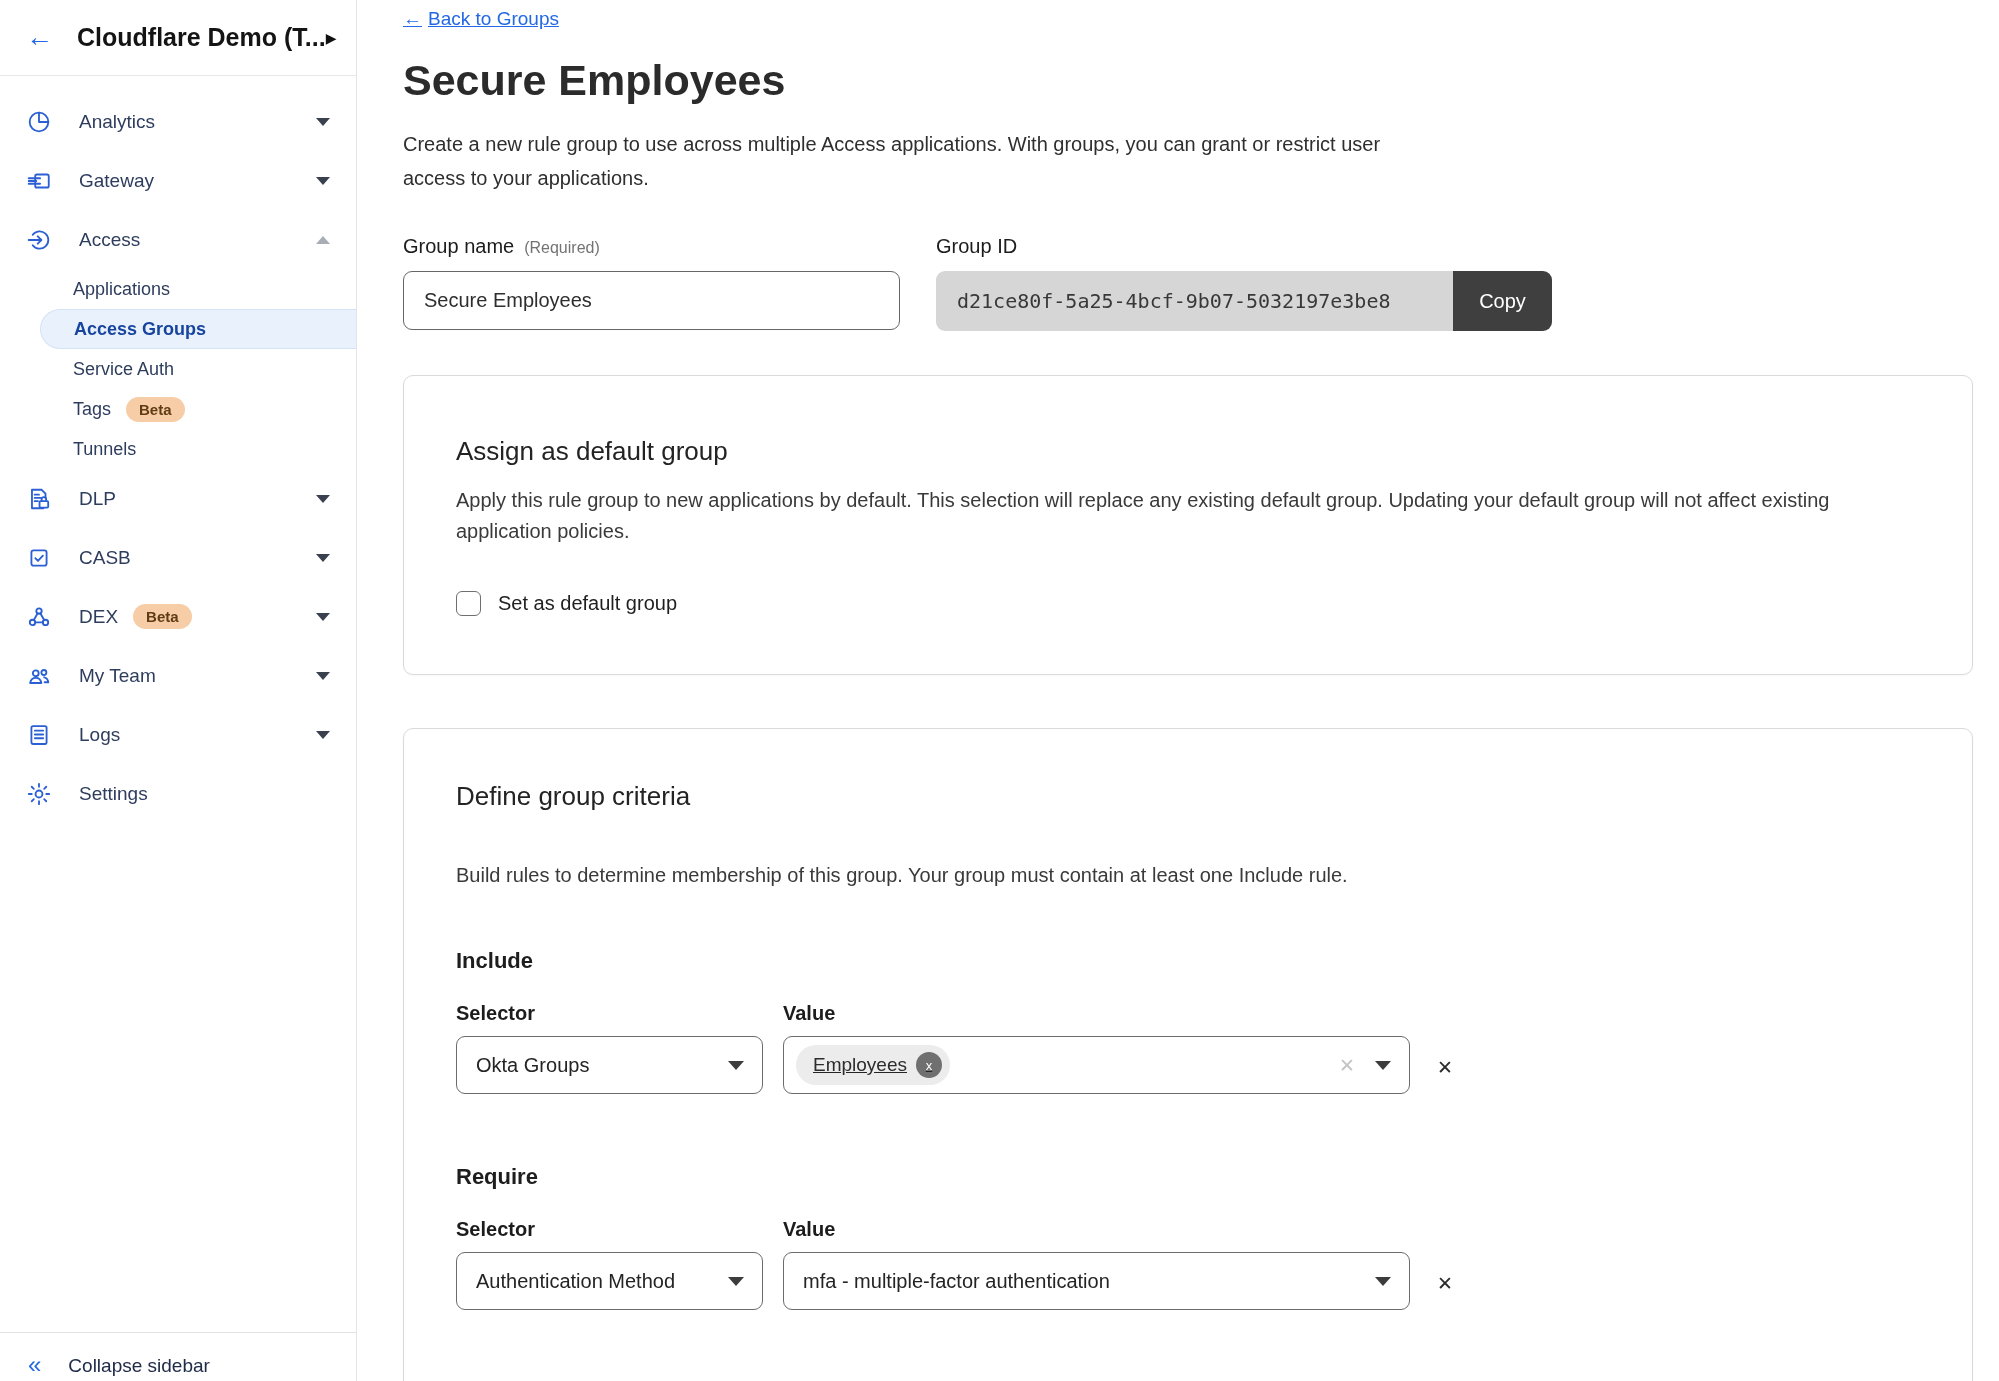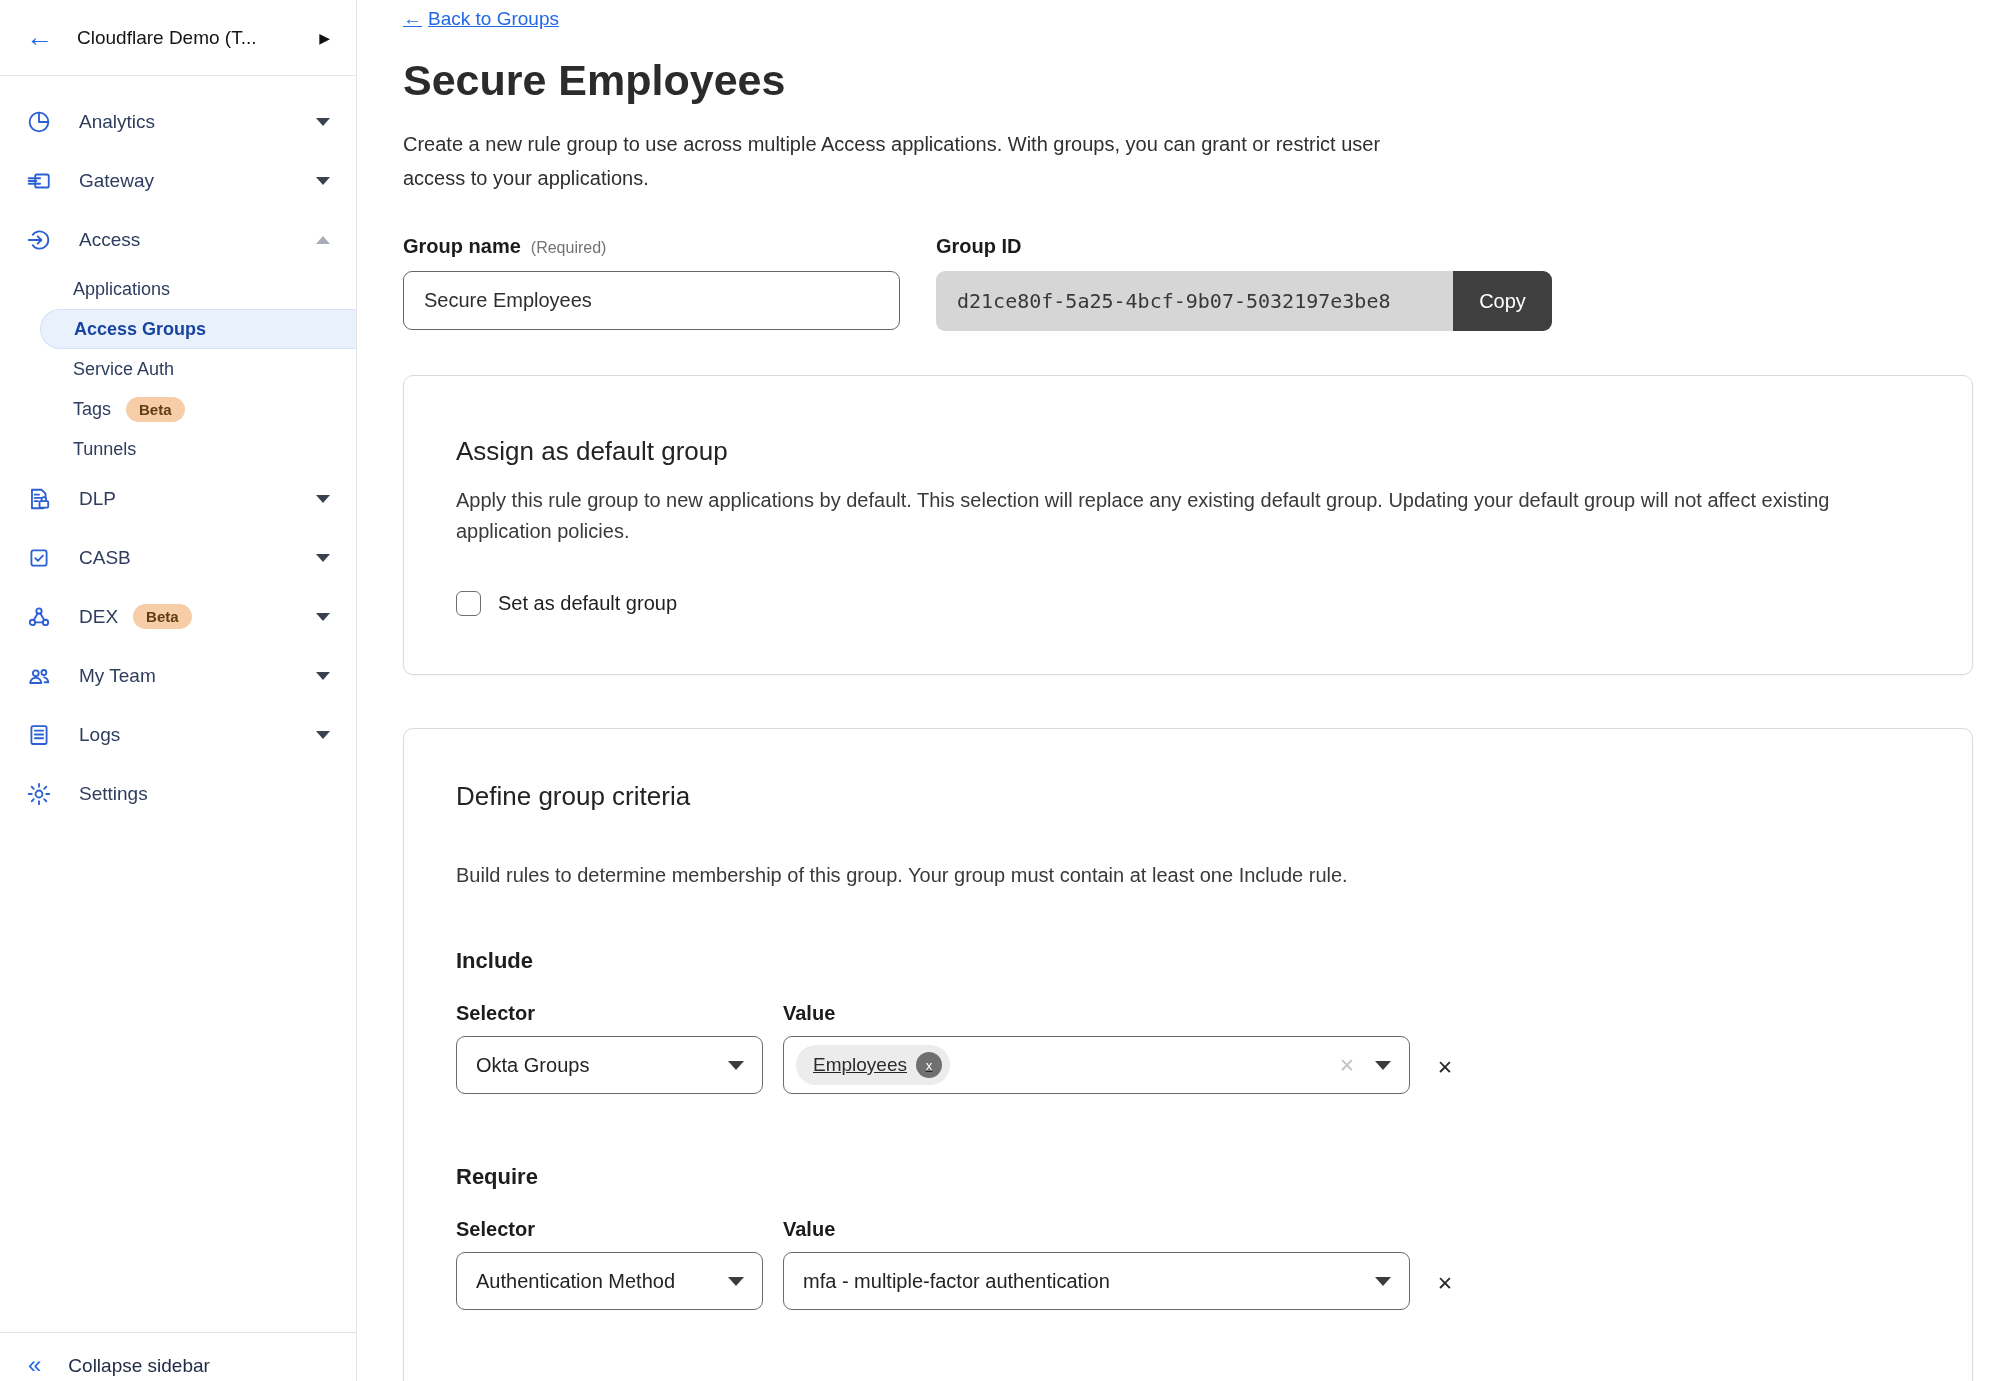--- a/index.html
+++ b/index.html
@@ -6,21 +6,21 @@
   html,body { width:1999px; height:1381px; overflow:hidden; background:#ffffff;
     font-family:"Liberation Sans", sans-serif; color:#2e2e2e; }
   body { display:flex; }
 
   
   .sidebar { position:relative; width:357px; min-width:357px; height:100%;
     border-right:1px solid #e4e4e4; background:#fff; }
   .sb-header { height:76px; display:flex; align-items:center; padding:0 26px;
     border-bottom:1px solid #e8e8e8; }
   .sb-back { color:#2368e4; font-size:27px; line-height:1; cursor:pointer; }
-  .sb-title { margin-left:24px; font-size:19px; font-weight:400; color:#141414;
+  .sb-title { margin-left:24px; font-size:25px; font-weight:700; color:#141414;
     white-space:nowrap; }
   .sb-expand { margin-left:auto; font-size:14px; color:#101010; }
   .sb-nav { padding-top:16px; }
   .nav-item { height:59px; display:flex; align-items:center; padding:0 26px;
     font-size:19px; color:#2e3d5e; cursor:pointer; }
   .nav-item .ic { width:26px; height:26px; display:flex; align-items:center; justify-content:center; }
   .nav-item .lbl { margin-left:27px; }
   .chev { margin-left:auto; width:0; height:0; }
   .chev.down { border-left:7px solid transparent; border-right:7px solid transparent;
     border-top:8px solid #39404e; }
@@ -42,21 +42,21 @@
   
   .content { flex:1; padding:8px 0 0 46px; }
   .back-link { display:inline-flex; gap:6px; font-size:19px; color:#2368e4;
     text-decoration:underline; cursor:pointer; }
   h1.page-title { margin-top:26px; font-size:43px; font-weight:700; color:#2b2b2b; }
   .page-desc { margin-top:22px; font-size:20px; line-height:34px; color:#2f2f2f;
     max-width:985px; }
 
   .form-row { display:flex; margin-top:40px; }
   .f-label-row { display:flex; align-items:baseline; gap:10px; margin-bottom:13px; }
-  .f-label { font-size:20px; font-weight:700; color:#1c1c1c; }
+  .f-label { font-size:20px; font-weight:400; color:#1c1c1c; }
   .f-required { font-size:16px; color:#737373; }
   .name-input { width:497px; height:59px; border:1px solid #666666; border-radius:9px;
     padding:0 20px; font-size:20px; color:#2e2e2e; font-family:"Liberation Sans", sans-serif;
     outline:none; background:#fff; }
   .gid-col { margin-left:36px; }
   .gid-wrap { display:flex; height:60px; }
   .gid-box { width:517px; background:#d6d6d6; border-radius:9px 0 0 9px;
     display:flex; align-items:center; padding:0 21px;
     font-family:"DejaVu Sans Mono", monospace; font-size:20px; color:#383838; }
   .copy-btn { width:99px; background:#3f3f3f; color:#fff; border:none; cursor:pointer;

